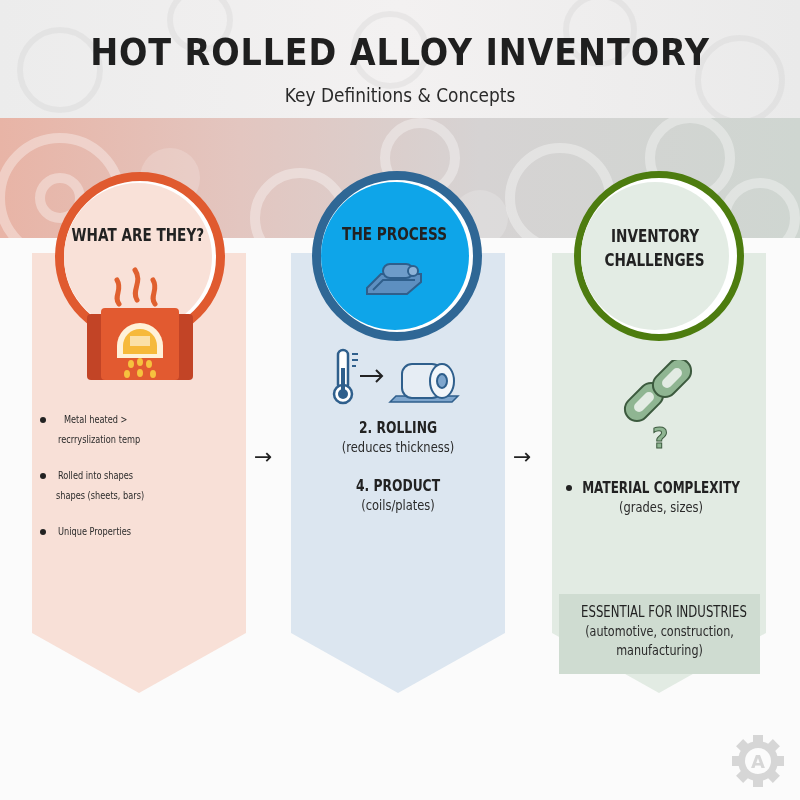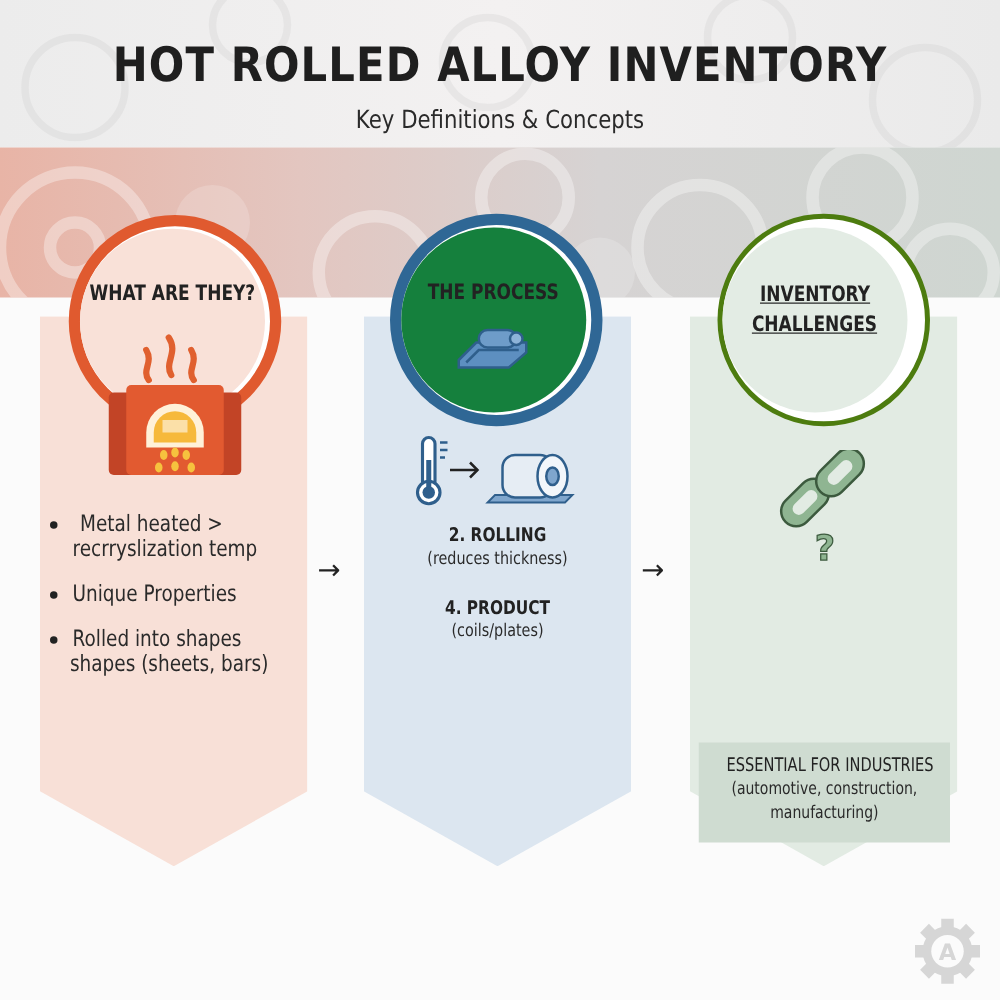--- a/index.html
+++ b/index.html
@@ -41,31 +41,31 @@
     background: #fff; display: flex; align-items: center; justify-content: flex-start;
   }
   .circle .inner {
     width: 148px; height: 148px; border-radius: 50%;
     display: flex; flex-direction: column; align-items: center; justify-content: flex-start;
     padding-top: 40px;
   }
   .circle-red { left: 55px; top: 172px; border: 9px solid #e05a2f; }
   .circle-red .inner { background: #f9e1d8; }
   .circle-blue { left: 312px; top: 171px; border: 9px solid #2f6795; }
-  .circle-blue .inner { background: #15803d; }
-  .circle-green { left: 574px; top: 171px; border: 4px solid #4d7c0f; text-decoration: underline; }
+  .circle-blue .inner { background: #0ea5e9; }
+  .circle-green { left: 574px; top: 171px; border: 7px solid #4d7c0f; }
   .circle-green .inner { background: #e3ece4; padding-top: 42px; }
 
   .circle-title {
     font-family: "DejaVu Sans", sans-serif; font-weight: bold; font-size: 17px;
     color: #222; text-align: center; transform: scaleX(0.8); white-space: nowrap; line-height: 24px;
   }
 
   .bullets { position: absolute; list-style: none; font-family: "DejaVu Sans", sans-serif; }
-  .bullets li { position: relative; font-size: 18px; line-height: 20px; color: #2a2a2a; margin-bottom: 16px; transform-origin: left; }
+  .bullets li { position: relative; font-size: 10px; line-height: 20px; color: #2a2a2a; margin-bottom: 16px; transform-origin: left; }
   .bullets li .dot { position: absolute; left: -18px; top: 7px; width: 6px; height: 6px; border-radius: 50%; background: #222; }
   .red-bullets { left: 58px; top: 410px; width: 220px; }
   .red-bullets li span.txt { display: inline-block; transform: scaleX(0.82); transform-origin: left; white-space: nowrap; }
 
   .steps { position: absolute; left: 291px; top: 418px; width: 214px; text-align: center; font-family: "DejaVu Sans", sans-serif; }
   .step { margin-bottom: 19px; }
   .step-title { font-weight: bold; font-size: 15px; color: #222; transform: scaleX(0.82); line-height: 20px; white-space: nowrap; }
   .step-desc { font-size: 14px; color: #2a2a2a; transform: scaleX(0.82); line-height: 19px; white-space: nowrap; }
 
   .green-list { position: absolute; left: 556px; top: 478px; width: 210px; font-family: "DejaVu Sans", sans-serif; }
@@ -173,26 +173,26 @@
 </svg>
 
 <ul class="bullets red-bullets">
   <li style="padding-left:6px">
     <span class="dot"></span>
     <span class="txt">Metal heated &gt;</span><br>
     <span class="txt" style="margin-left:-6px">recrryslization temp</span>
   </li>
   <li>
     <span class="dot"></span>
-    <span class="txt">Unique Properties</span>
+    <span class="txt">Rolled into shapes</span><br>
+    <span class="txt" style="margin-left:-2px">shapes (sheets, bars)</span>
   </li>
   <li>
     <span class="dot"></span>
-    <span class="txt">Rolled into shapes</span><br>
-    <span class="txt" style="margin-left:-2px">shapes (sheets, bars)</span>
+    <span class="txt">Unique Properties</span>
   </li>
 </ul>
 
 <svg class="icon" style="left:330px; top:348px" width="140" height="58" viewBox="0 0 140 58">
   <g>
     <rect x="8" y="2" width="10" height="40" rx="5" fill="#fff" stroke="#2f5f8c" stroke-width="2.5"></rect>
     <circle cx="13" cy="46" r="9" fill="#fff" stroke="#2f5f8c" stroke-width="2.5"></circle>
     <rect x="11" y="20" width="4" height="24" fill="#2f5f8c"></rect>
     <circle cx="13" cy="46" r="5" fill="#2f5f8c"></circle>
     <g stroke="#2f5f8c" stroke-width="2">
@@ -230,20 +230,25 @@
     <rect x="30" y="6" width="44" height="24" rx="12" transform="rotate(-45 52 18)" fill="#8fb592"></rect>
   </g>
   <g fill="#e2ebe3">
     <rect x="12" y="37" width="24" height="10" rx="5" transform="rotate(-45 24 42)"></rect>
     <rect x="40" y="13" width="24" height="10" rx="5" transform="rotate(-45 52 18)"></rect>
   </g>
   <text x="40" y="88" text-anchor="middle" font-family="DejaVu Sans, sans-serif" font-weight="bold" font-size="28" fill="#8fb592" stroke="#3c5a3e" stroke-width="1">?</text>
 </svg>
 
 <div class="green-list">
+  <div class="g-item">
+    <span class="dot"></span>
+    <div class="g-title">MATERIAL COMPLEXITY</div>
+    <div class="g-desc">(grades, sizes)</div>
+  </div>
 </div>
 
 <div class="essential">
   <div class="ess-title">ESSENTIAL FOR INDUSTRIES</div>
   <div class="ess-desc">(automotive, construction,</div>
   <div class="ess-desc">manufacturing)</div>
 </div>
 
 <div class="arrow arrow-1">→</div>
 <div class="arrow arrow-2">→</div>

